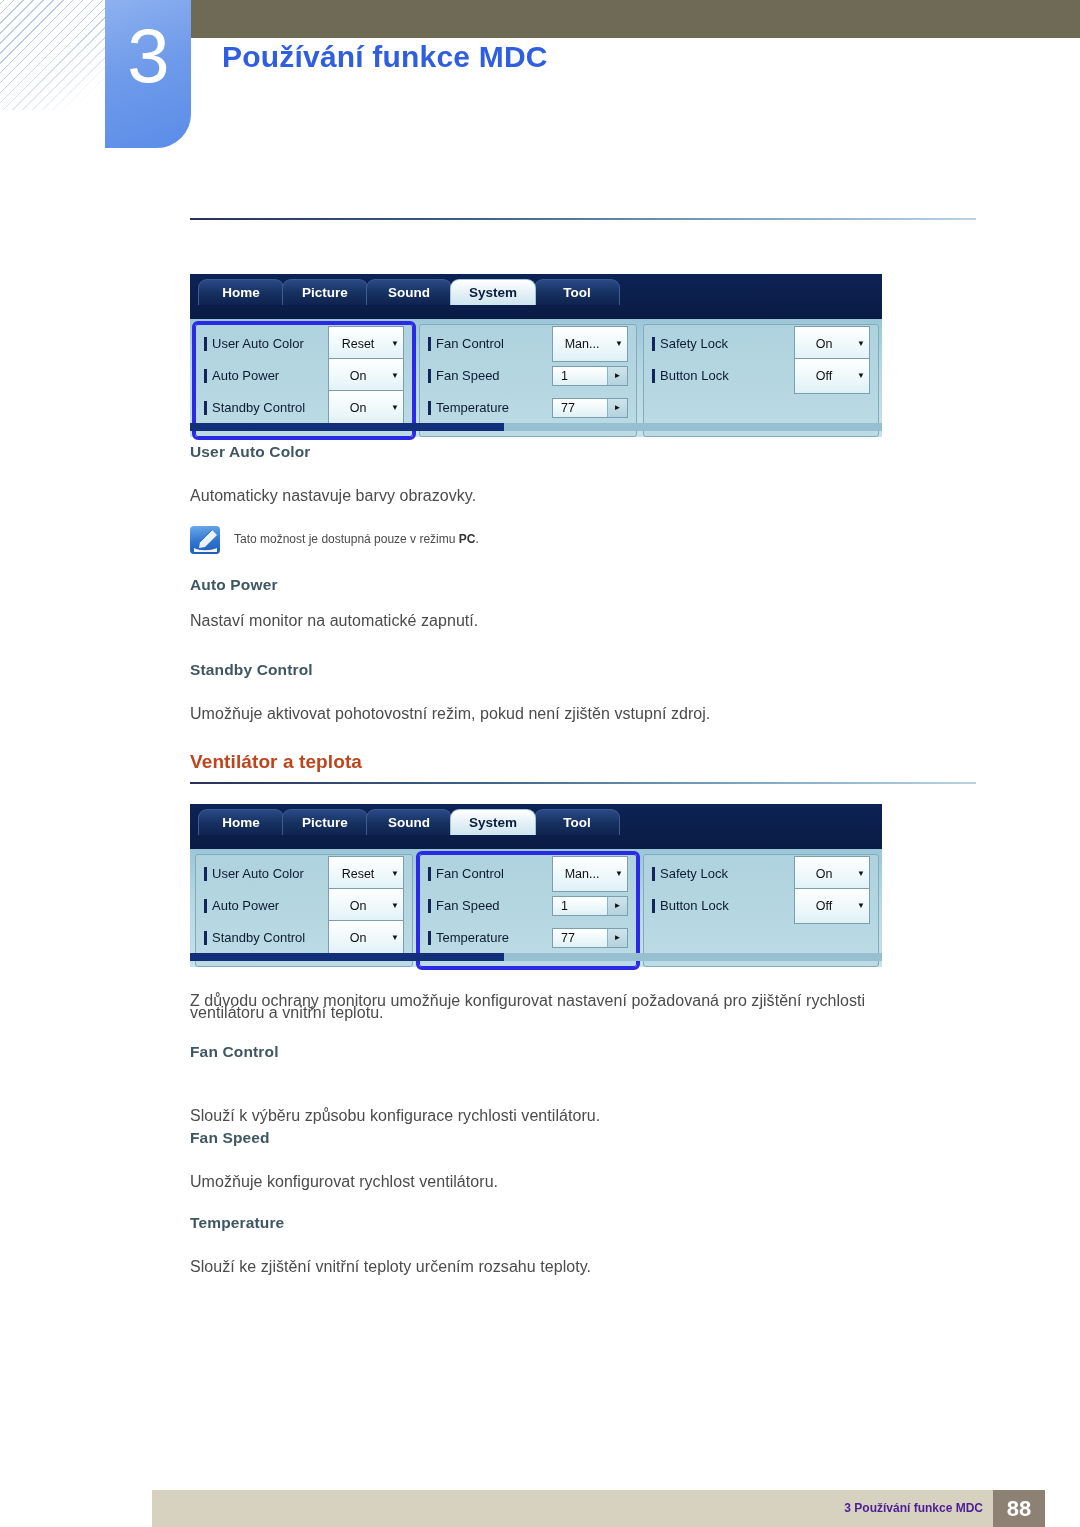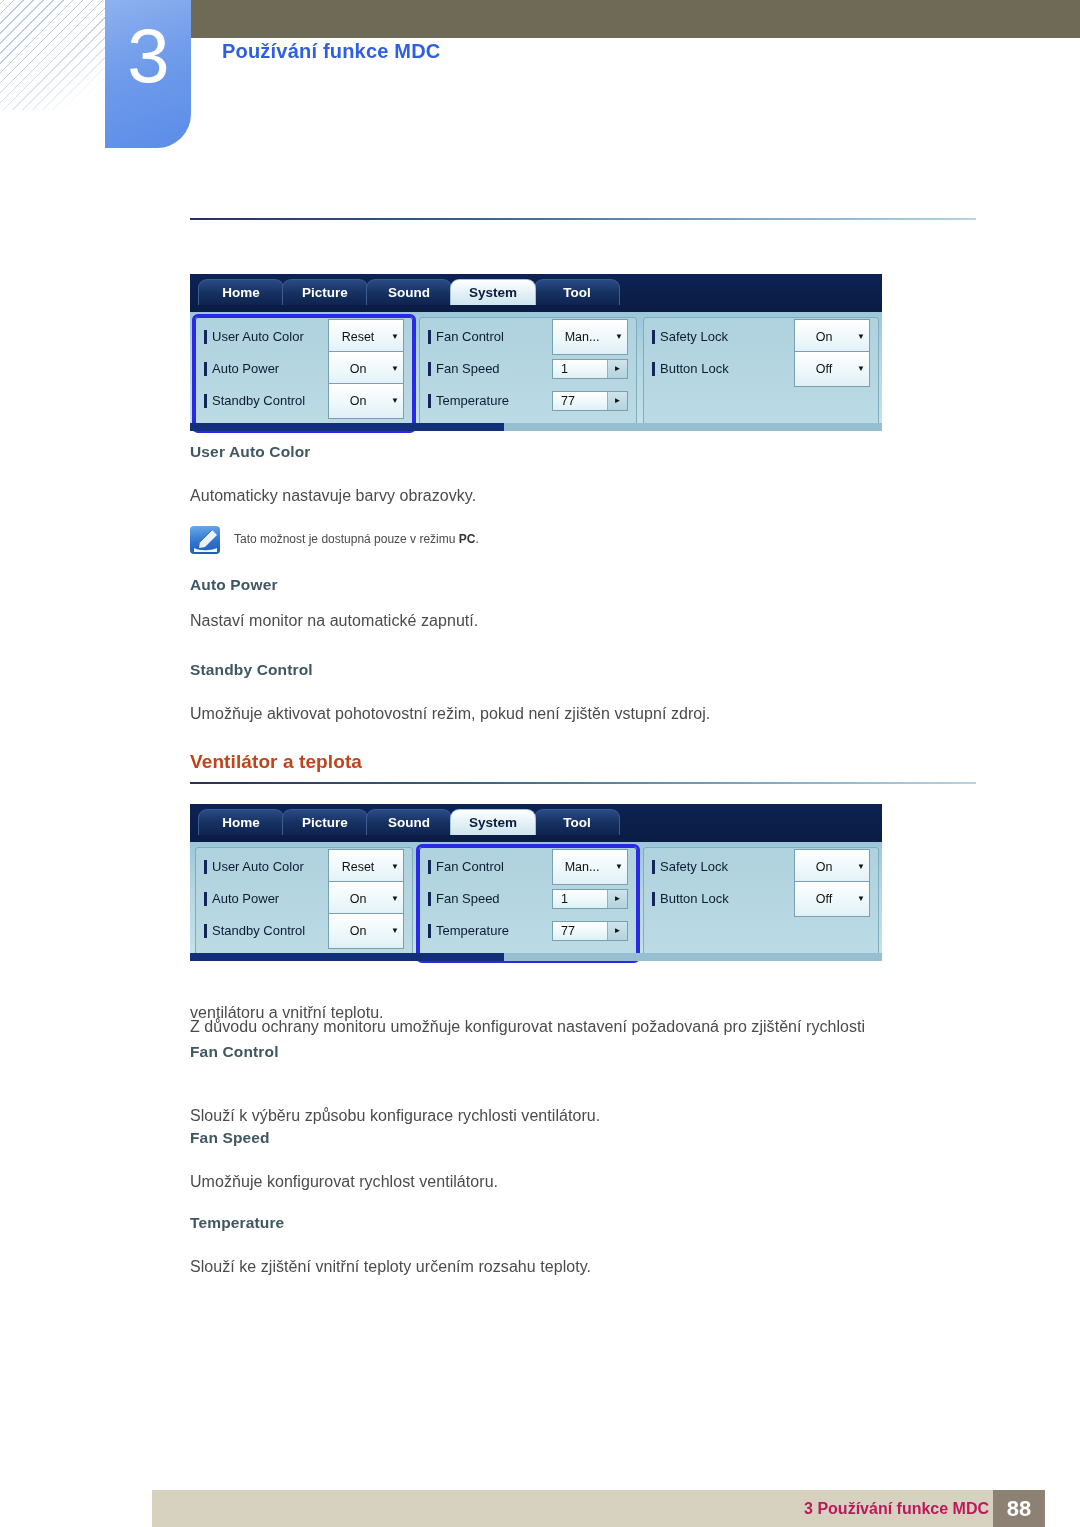--- a/index.html
+++ b/index.html
@@ -48,21 +48,21 @@
     text-align: center;
     font-size: 76px;
     font-weight: 400;
     color: #ffffff;
     line-height: 96px;
     letter-spacing: -1px;
   }
   .page-title {
     position: absolute;
     left: 222px; top: 40px;
-    font-size: 20px;
+    font-size: 30px;
     font-weight: bold;
     color: #2f5fe0;
     letter-spacing: 0.2px;
   }
 
   
   .section {
     position: absolute;
     left: 190px;
     width: 786px;
@@ -126,21 +126,21 @@
     position: absolute;
     left: 190px;
     width: 692px;
     height: 157px;
     background: #0b1f4e;
     box-sizing: border-box;
     font-family: "Liberation Sans", sans-serif;
   }
   .mdc-tabbar {
     position: relative;
-    height: 38px;
+    height: 45px;
     background: linear-gradient(to bottom, #0d2255 0%, #0a1c44 100%);
     padding-left: 8px;
   }
   .mdc-tab {
     position: relative;
     display: inline-block;
     height: 26px;
     margin-top: 5px;
     padding: 0 6px;
     min-width: 86px;
@@ -275,27 +275,27 @@
 
   
   .footer-bar {
     position: absolute;
     left: 152px; top: 1490px;
     width: 893px; height: 37px;
     background: #d7d2c0;
   }
   .footer-text {
     position: absolute;
-    right: 56px;
+    right: 62px;
     top: 0;
     height: 37px;
     line-height: 37px;
-    font-size: 16px;
+    font-size: 12px;
     font-weight: bold;
-    color: #be185d;
+    color: #4c1d95;
   }
   .footer-page {
     position: absolute;
     right: 0; top: 0;
     width: 52px; height: 37px;
     background: #8c8173;
     color: #ffffff;
     font-size: 22px;
     font-weight: bold;
     text-align: center;
@@ -504,21 +504,21 @@
         </span>
       </div>
     </div>
 
   </div>
   <div class="mdc-footer">
     <div class="dark"></div>
   </div>
 </div>
 
-<div class="body-text" style="top:1010px; width:790px;">Z důvodu ochrany monitoru umožňuje konfigurovat nastavení požadovaná pro zjištění rychlosti</div>
+<div class="body-text" style="top:984px; width:790px;">Z důvodu ochrany monitoru umožňuje konfigurovat nastavení požadovaná pro zjištění rychlosti</div>
 <div class="body-text" style="top:996px;">ventilátoru a vnitřní teplotu.</div>
 
 <div class="sub-head" style="top:1043px;">Fan Control</div>
 <div class="body-text" style="top:1087px;margin-top:12px;">Slouží k výběru způsobu konfigurace rychlosti ventilátoru.</div>
 
 <div class="sub-head" style="top:1129px;">Fan Speed</div>
 <div class="body-text" style="top:1165px;">Umožňuje konfigurovat rychlost ventilátoru.</div>
 
 <div class="sub-head" style="top:1214px;">Temperature</div>
 <div class="body-text" style="top:1250px;">Slouží ke zjištění vnitřní teploty určením rozsahu teploty.</div>

